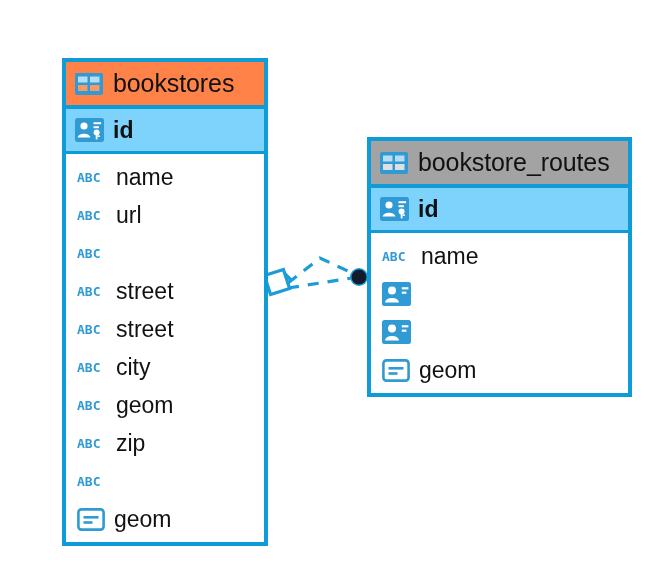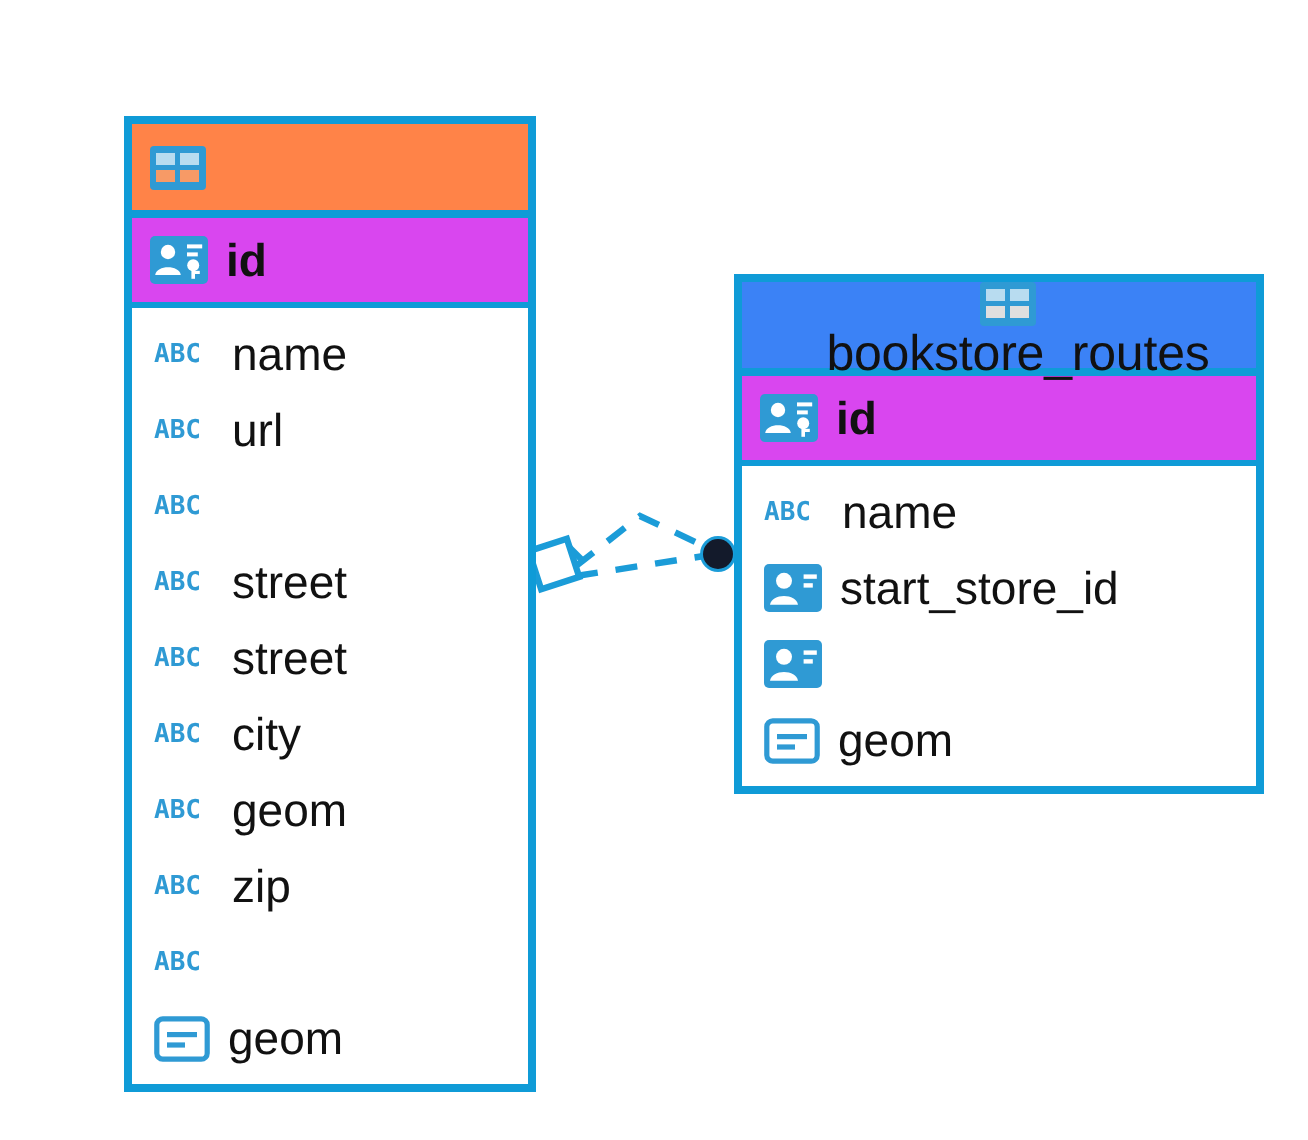--- a/index.html
+++ b/index.html
@@ -22,36 +22,36 @@
   }
   .entity-header{
     box-sizing:border-box;
     height:47px;
     display:flex;
     align-items:center;
     padding-left:9px;
     border-bottom:4px solid #0f9bd7;
   }
   .entity-header.orange{background:#ff8348;}
-  .entity-header.gray{background:#3b82f6;flex-direction:column;}
+  .entity-header.gray{background:#a3a3a3;}
   .entity-title{
     font-size:25px;
     color:#111111;
     margin-left:10px;
     letter-spacing:-0.1px;
     white-space:nowrap;
   }
   .pk-row{
     box-sizing:border-box;
     height:45px;
     display:flex;
     align-items:center;
     padding-left:9px;
     border-bottom:3px solid #0f9bd7;
-    background:#d946ef;
+    background:#7dd3fc;
   }
   .pk-row .field-label{font-weight:bold;}
   .fields{padding-top:4px;padding-bottom:4px;}
   .field-row{
     box-sizing:border-box;
     height:38px;
     display:flex;
     align-items:center;
     padding-left:11px;
     background:#ffffff;
@@ -108,20 +108,21 @@
     <div class="entity-header orange">
       <span class="icon">
         <svg width="28" height="22" viewBox="0 0 28 22">
           <rect x="0" y="0" width="28" height="22" rx="2" fill="#2f9ad4"></rect>
           <rect x="3" y="3.5" width="9.5" height="6" fill="#b8dcf0"></rect>
           <rect x="15" y="3.5" width="9.5" height="6" fill="#b8dcf0"></rect>
           <rect x="3" y="12" width="9.5" height="6" fill="#f79a66"></rect>
           <rect x="15" y="12" width="9.5" height="6" fill="#f79a66"></rect>
         </svg>
       </span>
+      <span class="entity-title">bookstores</span>
     </div>
 
     <div class="pk-row">
       <span class="icon">
         <svg width="29" height="24" viewBox="0 0 29 24">
           <rect x="0" y="0" width="29" height="24" rx="2.5" fill="#2f9ad4"></rect>
           <circle cx="9" cy="8" r="3.6" fill="#ffffff"></circle>
           <path d="M 2.6 19.5 C 3.4 14.4 14.6 14.4 15.4 19.5 Z" fill="#ffffff"></path>
           <rect x="18.5" y="4.2" width="7.6" height="2" fill="#ffffff"></rect>
           <rect x="18.5" y="8.2" width="5.4" height="2" fill="#ffffff"></rect>
@@ -233,21 +234,20 @@
       <div class="field-row">
         <span class="icon">
           <svg width="29" height="24" viewBox="0 0 29 24">
             <rect x="0" y="0" width="29" height="24" rx="2.5" fill="#2f9ad4"></rect>
             <circle cx="10" cy="8.4" r="4" fill="#ffffff"></circle>
             <path d="M 3 20.4 C 3.8 14.6 16.2 14.6 17 20.4 Z" fill="#ffffff"></path>
             <rect x="19.8" y="5.2" width="6.6" height="2.2" fill="#ffffff"></rect>
             <rect x="19.8" y="9.6" width="4.6" height="2.2" fill="#ffffff"></rect>
           </svg>
         </span>
-        <span class="field-label">start_store_id</span>
       </div>
 
       <div class="field-row">
         <span class="icon">
           <svg width="29" height="24" viewBox="0 0 29 24">
             <rect x="0" y="0" width="29" height="24" rx="2.5" fill="#2f9ad4"></rect>
             <circle cx="10" cy="8.4" r="4" fill="#ffffff"></circle>
             <path d="M 3 20.4 C 3.8 14.6 16.2 14.6 17 20.4 Z" fill="#ffffff"></path>
             <rect x="19.8" y="5.2" width="6.6" height="2.2" fill="#ffffff"></rect>
             <rect x="19.8" y="9.6" width="4.6" height="2.2" fill="#ffffff"></rect>

